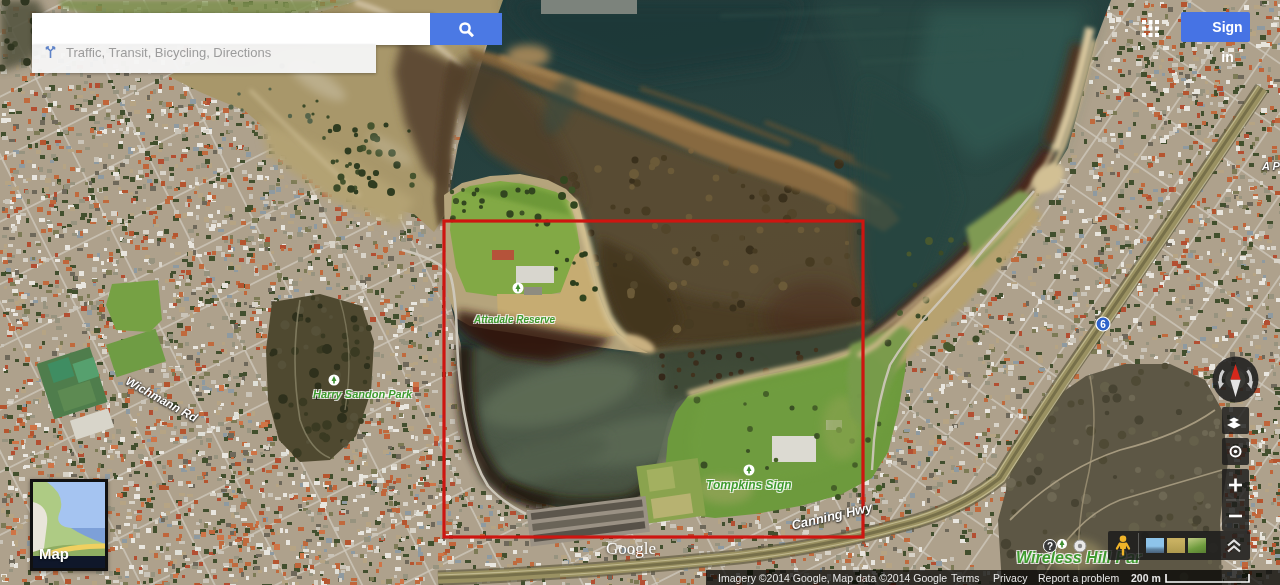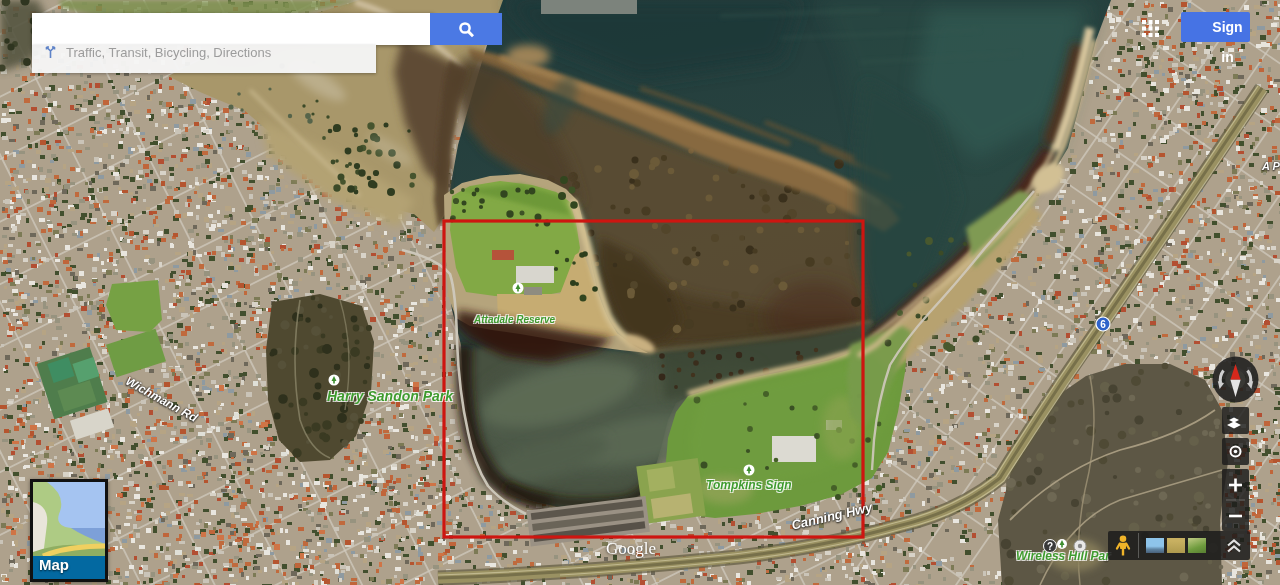--- a/index.html
+++ b/index.html
@@ -819,35 +819,35 @@
 <rect x="444" y="221" width="419" height="316" fill="none" stroke="#ce1510" stroke-width="3.2"></rect>
 </svg></div>
 
 <div class="lbl park" style="left:474px; top:296px; font-size:10px;margin-top:18px;">Attadale Reserve</div>
 
 <div class="lbl" style="left:512px; top:280px;"><svg width="12" height="12">
         <circle cx="6" cy="6" r="5.5" fill="#fff"></circle>
         <path d="M6 2 L8.5 7 L6.8 7 L6.8 9.5 L5.2 9.5 L5.2 7 L3.5 7 Z" fill="#3e8e2f"></path>
       </svg></div>
 
-<div class="lbl park" style="left:283px; top:388px; font-size:14px;padding-left:44px;">Harry Sandon Park</div>
+<div class="lbl park" style="left:269px; top:388px; font-size:11px;padding-left:44px;">Harry Sandon Park</div>
 
 <div class="lbl" style="left:328px; top:372px;"><svg width="12" height="12">
         <circle cx="6" cy="6" r="5.5" fill="#fff"></circle>
         <path d="M6 2 L8.5 7 L6.8 7 L6.8 9.5 L5.2 9.5 L5.2 7 L3.5 7 Z" fill="#3e8e2f"></path>
       </svg></div>
 
 <div class="lbl park" style="left:706px; top:478px; font-size:12px;">Tompkins Sign</div>
 
 <div class="lbl" style="left:743px; top:462px;"><svg width="12" height="12">
         <circle cx="6" cy="6" r="5.5" fill="#fff"></circle>
         <path d="M6 2 L8.5 7 L6.8 7 L6.8 9.5 L5.2 9.5 L5.2 7 L3.5 7 Z" fill="#3e8e2f"></path>
       </svg></div>
 
-<div class="lbl park" style="left:1016px; top:549px; font-size:12px;">Wireless Hill Par</div>
+<div class="lbl park" style="left:1016px; top:549px; font-size:16px;">Wireless Hill Par</div>
 
 <div class="lbl" style="left:1042px; top:538px;"><svg width="48" height="16">
 <circle cx="8" cy="8" r="6.5" fill="#3a3a3a" stroke="#fff" stroke-width="1"></circle>
         <text x="8" y="11.5" font-size="10" font-weight="bold" fill="#fff" text-anchor="middle" font-family="Liberation Sans">?</text>
 <circle cx="20" cy="6" r="5" fill="#fff"></circle>
         <path d="M20 2 L22.5 7 L20.8 7 L20.8 9.5 L19.2 9.5 L19.2 7 L17.5 7 Z" fill="#3e8e2f"></path>
 <circle cx="38" cy="8" r="6" fill="#e8e8e8" stroke="#999" stroke-width="1"></circle>
         <circle cx="38" cy="8" r="2.2" fill="#888"></circle>
 </svg></div>
 
@@ -942,27 +942,37 @@
 <div style="width:18px; height:15px; margin-left:3px; background:linear-gradient(180deg,#c8b061 20%,#ae9a4e 100%);"></div>
 <div style="width:18px; height:15px; margin-left:3px; background:linear-gradient(160deg,#b4c479 10%,#6f9c3e 60%,#587f32 100%);"></div>
 <svg width="20" height="18" style="margin-left:18px;">
         <g fill="none" stroke="#e0e0e0" stroke-width="2.2">
           <path d="M4 8.5 L10 3.5 L16 8.5"></path>
           <path d="M4 14.5 L10 9.5 L16 14.5"></path>
         </g>
       </svg>
 </div>
 
-<div style="position:absolute; left:30px; top:479px; width:78px; height:103px; border:3px solid #111; background:#0369a1; box-shadow:0 1px 4px rgba(0,0,0,.4);">
+<div style="position:absolute; left:30px; top:479px; width:78px; height:92px; border:3px solid #111; background:#0f172a; box-shadow:0 1px 4px rgba(0,0,0,.4);">
 <svg width="72" height="74">
 <rect width="72" height="74" fill="#aecb84"></rect>
 <path d="M14 0 Q34 14 26 32 Q22 44 38 46 L72 46 L72 0 Z" fill="#a5c4f1"></path>
 <path d="M0 20 Q16 24 14 42 L10 74 L0 74 Z" fill="#e9e5da"></path>
 <path d="M38 46 L72 46 L72 62 Q50 54 38 46 Z" fill="#7da0d8"></path>
 <path d="M0 70 Q30 60 52 64 L72 62 L72 74 L0 74 Z" fill="#8fae62"></path>
 <path d="M10 74 Q34 64 72 64" fill="none" stroke="#f0d060" stroke-width="5"></path>
 </svg>
 <div style="position:absolute; left:6px; bottom:6px; color:#fff; font-weight:bold; font-size:15px; text-shadow:0 1px 2px rgba(0,0,0,.7);">Map</div>
 </div>
 
 <div style="position:absolute; left:606px; top:539px; font-family:'Liberation Serif',serif; font-size:17px; color:#fff; text-shadow:0 1px 3px rgba(0,0,0,.65);">Google</div>
 
+<div style="position:absolute; left:706px; top:570px; width:574px; height:15px; background:rgba(0,0,0,.72);">
+<span class="att" style="left:12px;">Imagery ©2014 Google, Map data ©2014 Google</span>
+<span class="att" style="left:245px;">Terms</span>
+<span class="att" style="left:287px;">Privacy</span>
+<span class="att" style="left:332px;">Report a problem</span>
+<span class="att" style="left:425px; font-weight:bold;">200 m</span>
+<svg width="86" height="11" style="position:absolute; left:459px; top:3px;">
+        <path d="M1 1 L1 9 L84 9 L84 1" fill="none" stroke="#fff" stroke-width="1.6"></path>
+      </svg>
 </div>
+</div>
 
 </body></html>

